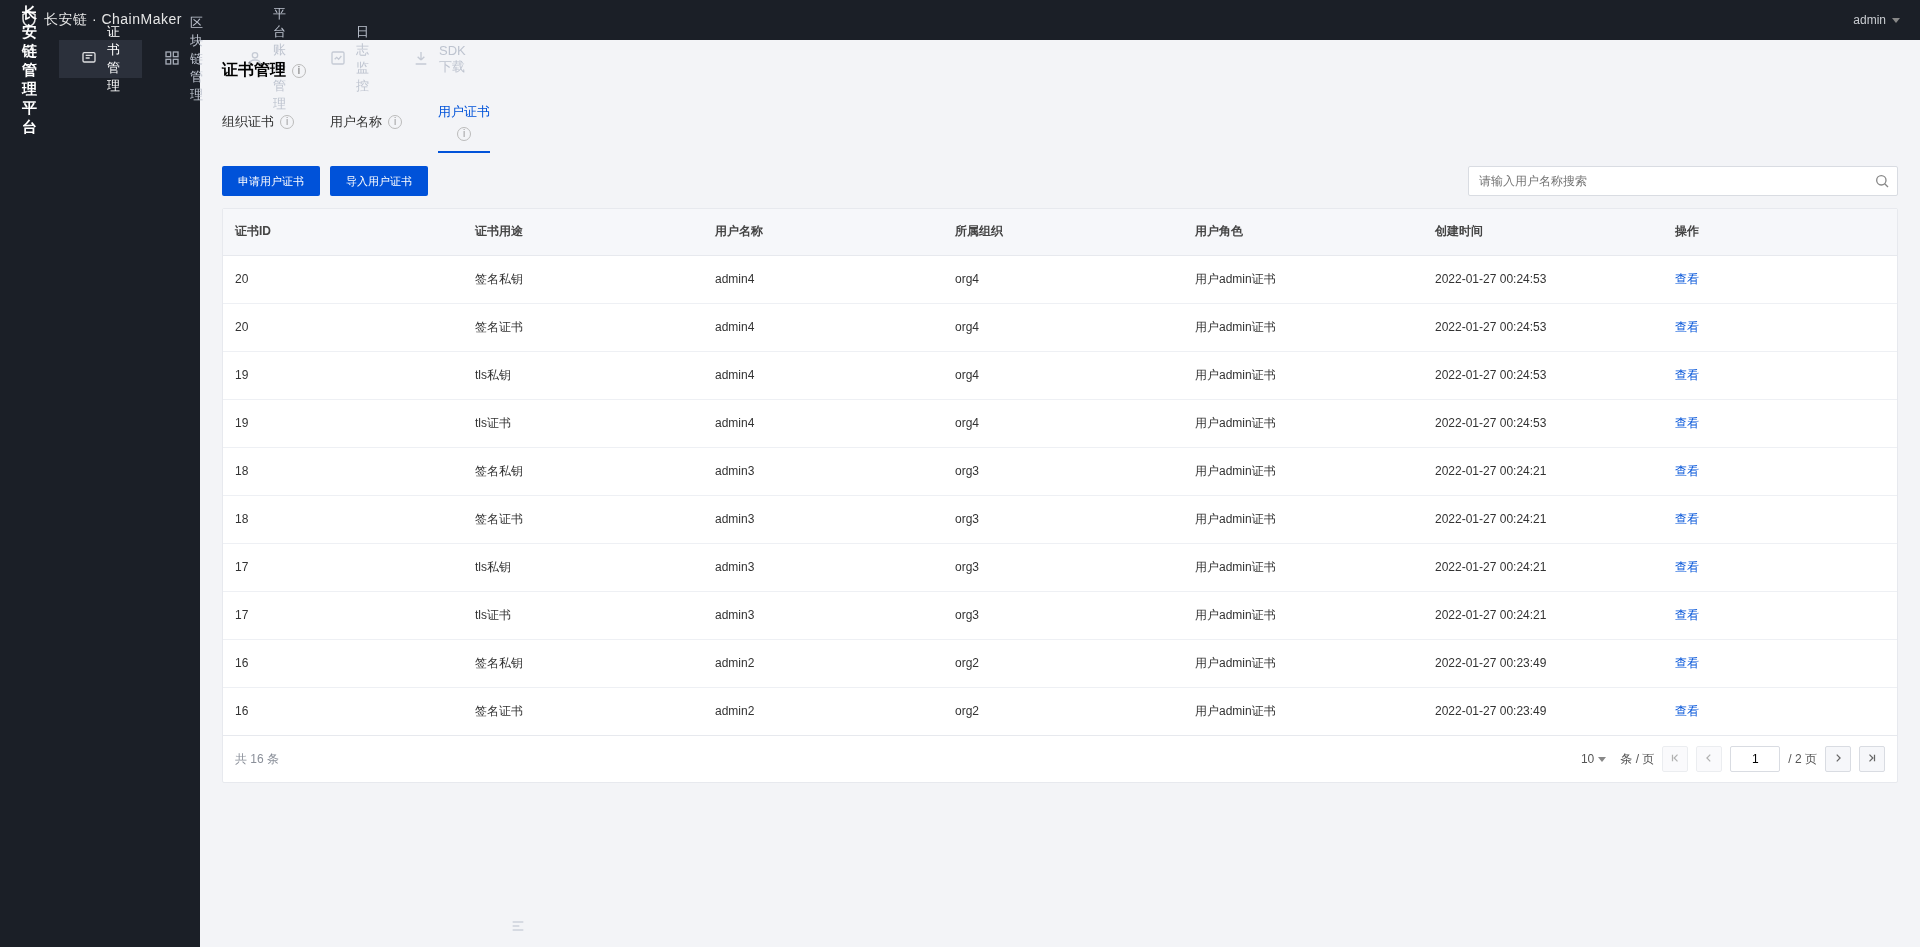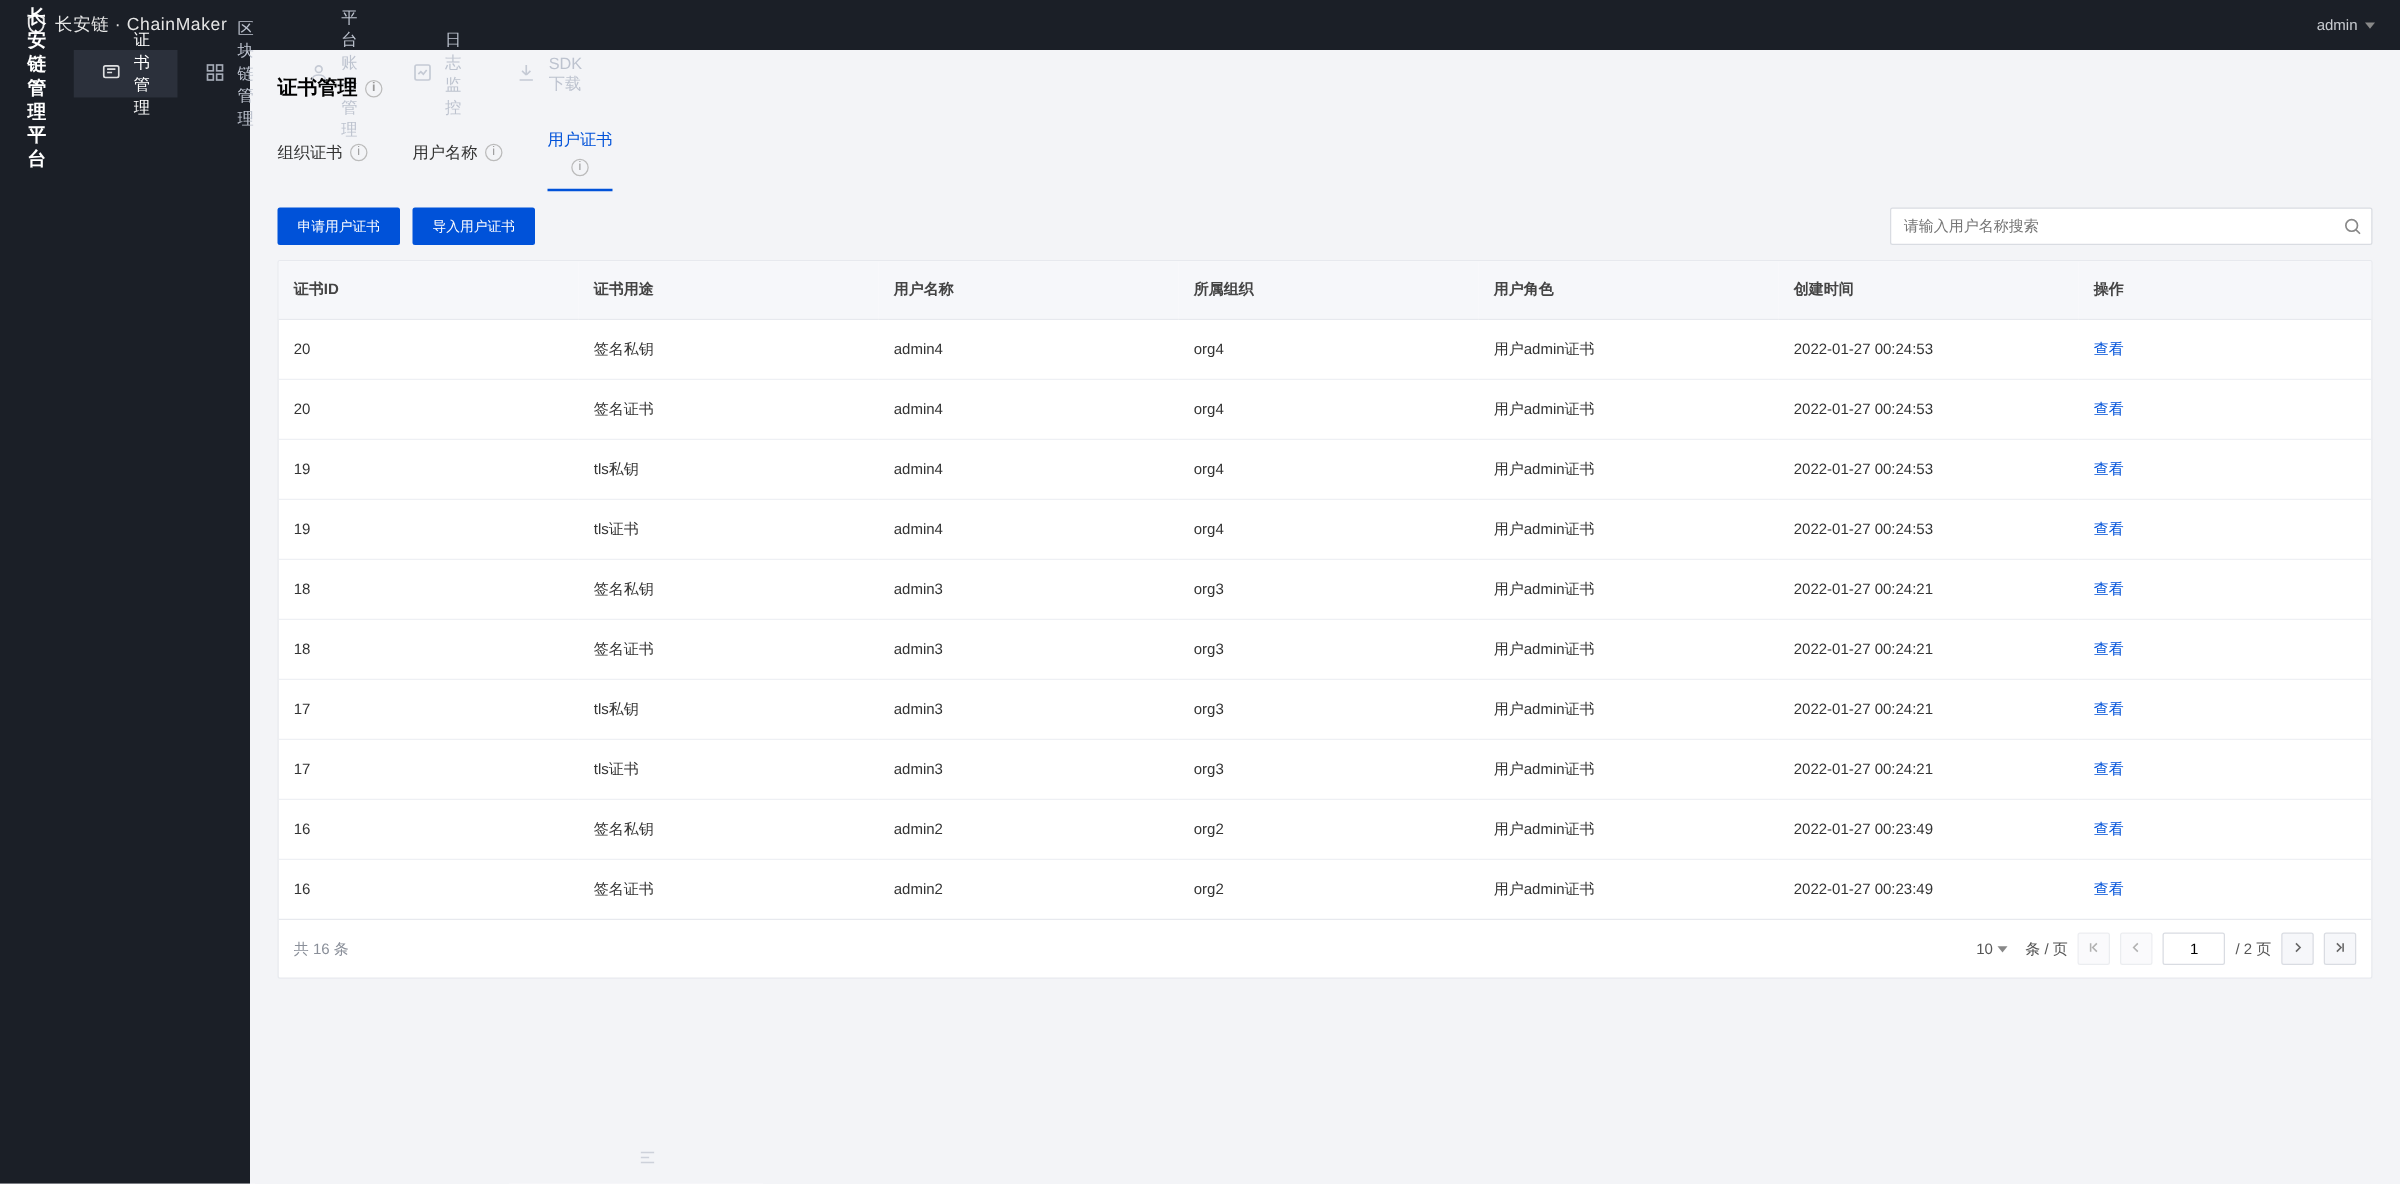--- a/index.html
+++ b/index.html
@@ -30,21 +30,21 @@
 .info-icon { width:14px; height:14px; border:1px solid #bbb; border-radius:50%; color:#999; font-size:10px; display:inline-flex; align-items:center; justify-content:center; line-height:1; }
 
 .tabs { display:flex; gap: 36px; padding: 10px 8px 0 8px; border-bottom: 1px solid transparent; }
 .tab { display:flex; align-items:center; gap:6px; padding: 6px 0 10px 0; font-size: 13px; color:#333; cursor:pointer; border-bottom: 2px solid transparent; }
 .tab.active { color:#0052d9; border-bottom-color:#0052d9; font-weight:500;flex-direction:column; }
 
 .toolbar { display:flex; align-items:center; gap:10px; padding: 12px 8px; }
 .btn { height: 30px; padding: 0 16px; border:none; border-radius:2px; font-size:11px; cursor:pointer; }
 .btn-primary { background:#0052d9; color:#fff; }
 .spacer { flex:1; }
-.search { position:relative; width: 386px; }
+.search { position:relative; width: 430px; }
 .search input { width:100%; height:30px; padding: 0 34px 0 10px; border:1px solid #d9dce2; border-radius:2px; font-size:12px; outline:none; }
 .search-icon { position:absolute; right:8px; top:7px; width:16px; height:16px; color:#888; }
 
 
 .table-wrap { background:#fff; border:1px solid #e7e9ee; border-radius:2px; margin: 0 8px; }
 table { width:100%; border-collapse:collapse; table-layout:fixed; }
 thead th { background:#f6f7fa; text-align:left; font-weight:700; font-size:12px; color:#444; height:46px; padding:0 12px; border-bottom:1px solid #e7e9ee; }
 tbody td { height:48px; padding:0 12px; font-size:12px; color:#333; border-bottom:1px solid #eef0f4; }
 tbody tr:last-child td { border-bottom:none; }
 .link { color:#0052d9; cursor:pointer; }

